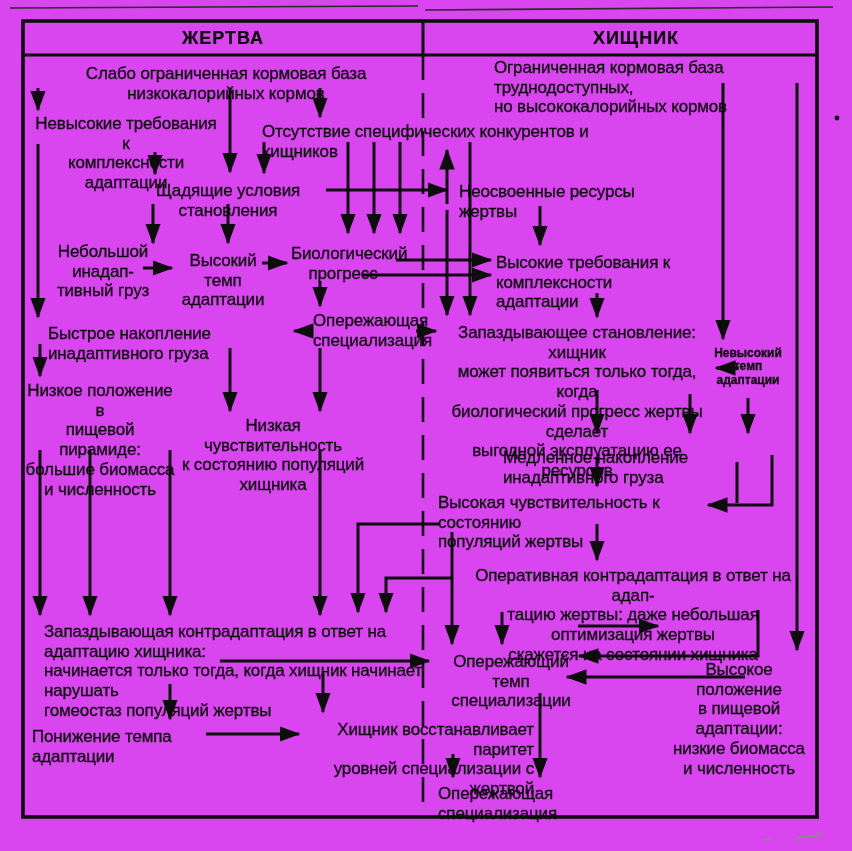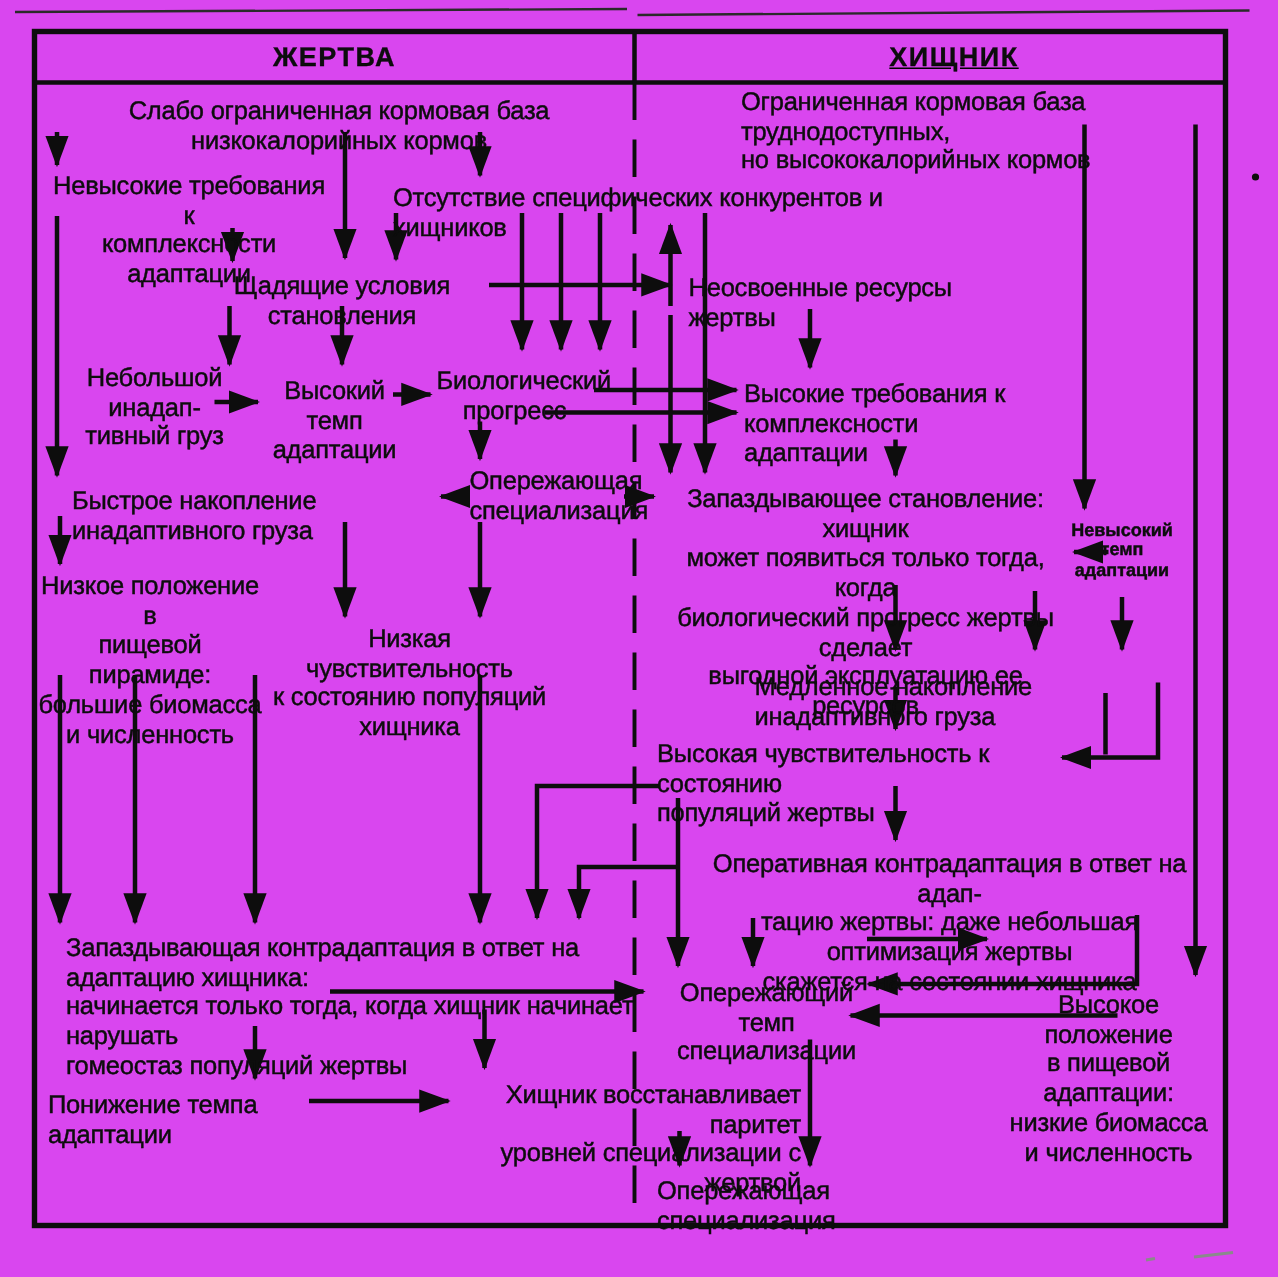--- a/index.html
+++ b/index.html
@@ -108,21 +108,21 @@
       <line x1="452" y1="532" x2="452" y2="644" marker-end="url(#ah)"></line>
       <line x1="502" y1="612" x2="502" y2="644" marker-end="url(#ah)"></line>
       <polyline points="758,610 758,656 579,656" marker-end="url(#ah)"></polyline>
       <line x1="745" y1="677" x2="567" y2="677" marker-end="url(#ah)"></line>
     </g>
   </svg>
 
   <div class="col-header" style="left:23px;top:21px;width:400px;height:34px;">
     <span>ЖЕРТВА</span>
   </div>
-  <div class="col-header" style="left:423px;top:21px;width:426px;height:34px;text-decoration:underline;">
+  <div class="col-header" style="left:423px;top:21px;width:426px;height:34px;">
     <span>ХИЩНИК</span>
   </div>
 
   <div class="node center" style="left:30px;top:64px;width:392px;">Слабо ограниченная кормовая база низкокалорийных кормов</div>
   <div class="node center" style="left:30px;top:114px;width:192px;">Невысокие требования к
 комплексности адаптации</div>
   <div class="node left" style="left:262px;top:122px;width:335px;">Отсутствие специфических конкурентов и хищников</div>
   <div class="node center" style="left:128px;top:181px;width:200px;">Щадящие условия становления</div>
   <div class="node center" style="left:36px;top:242px;width:134px;">Небольшой инадап-
 тивный груз</div>

